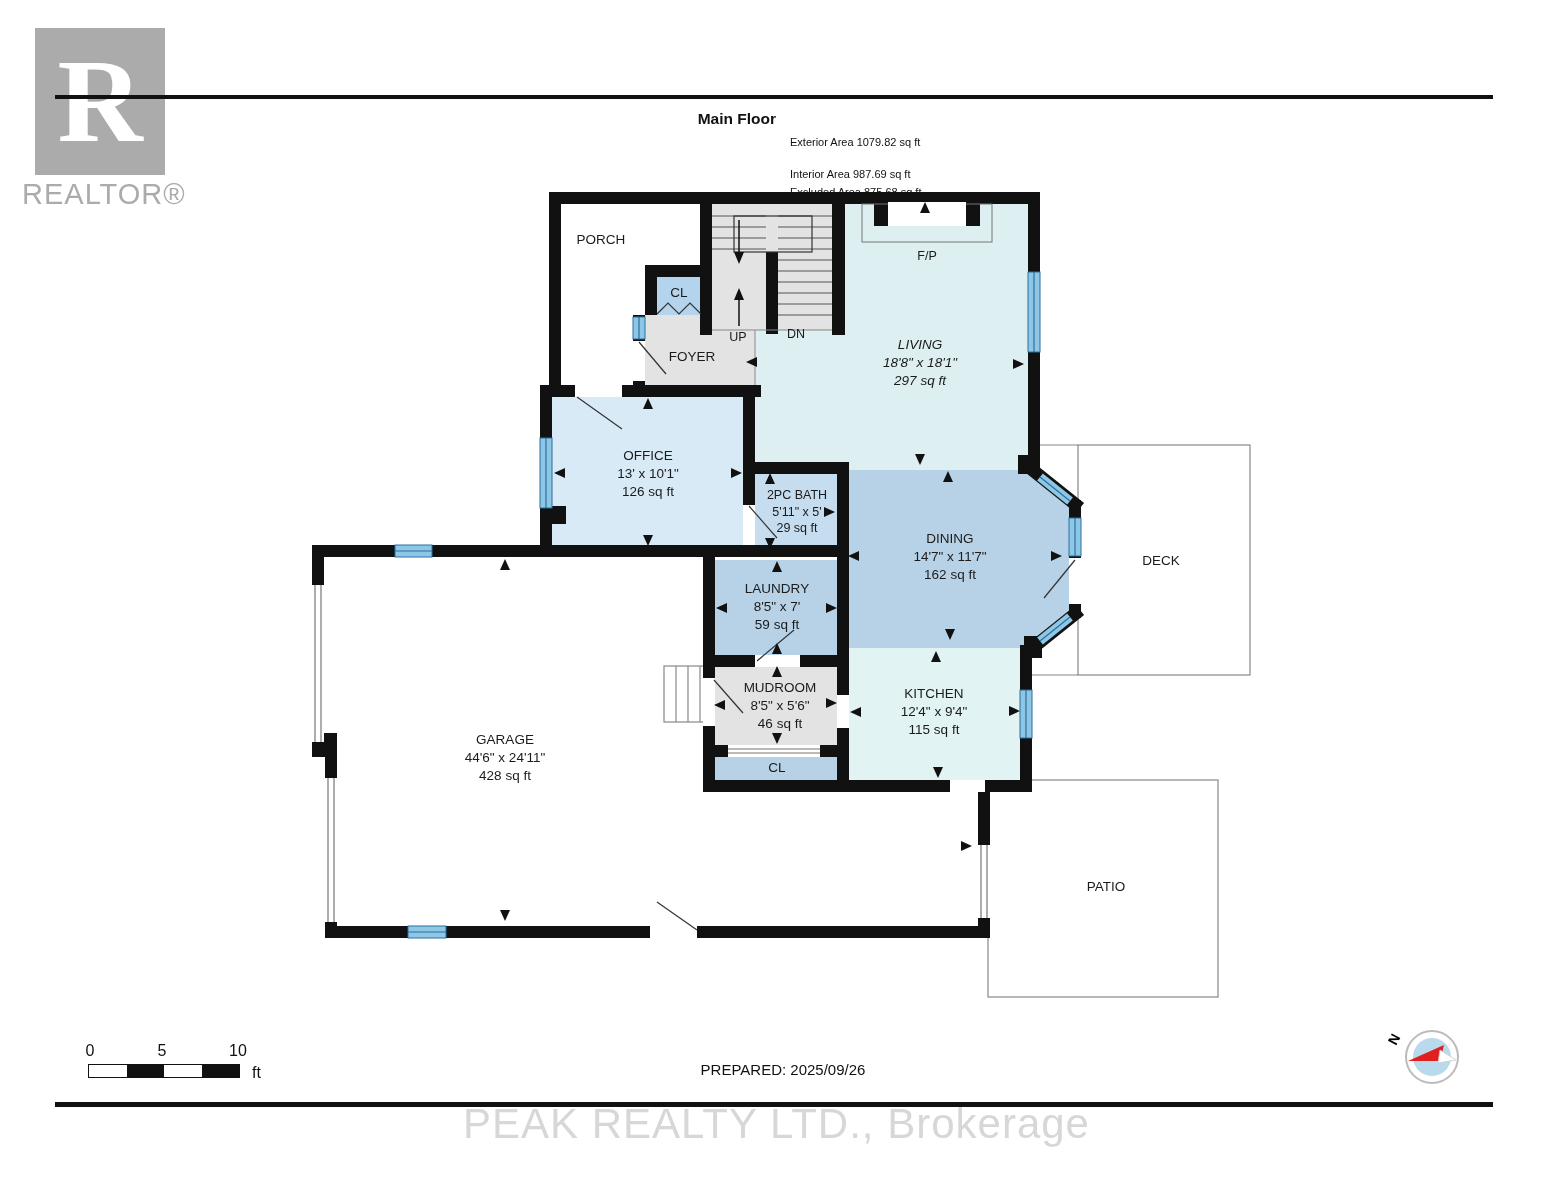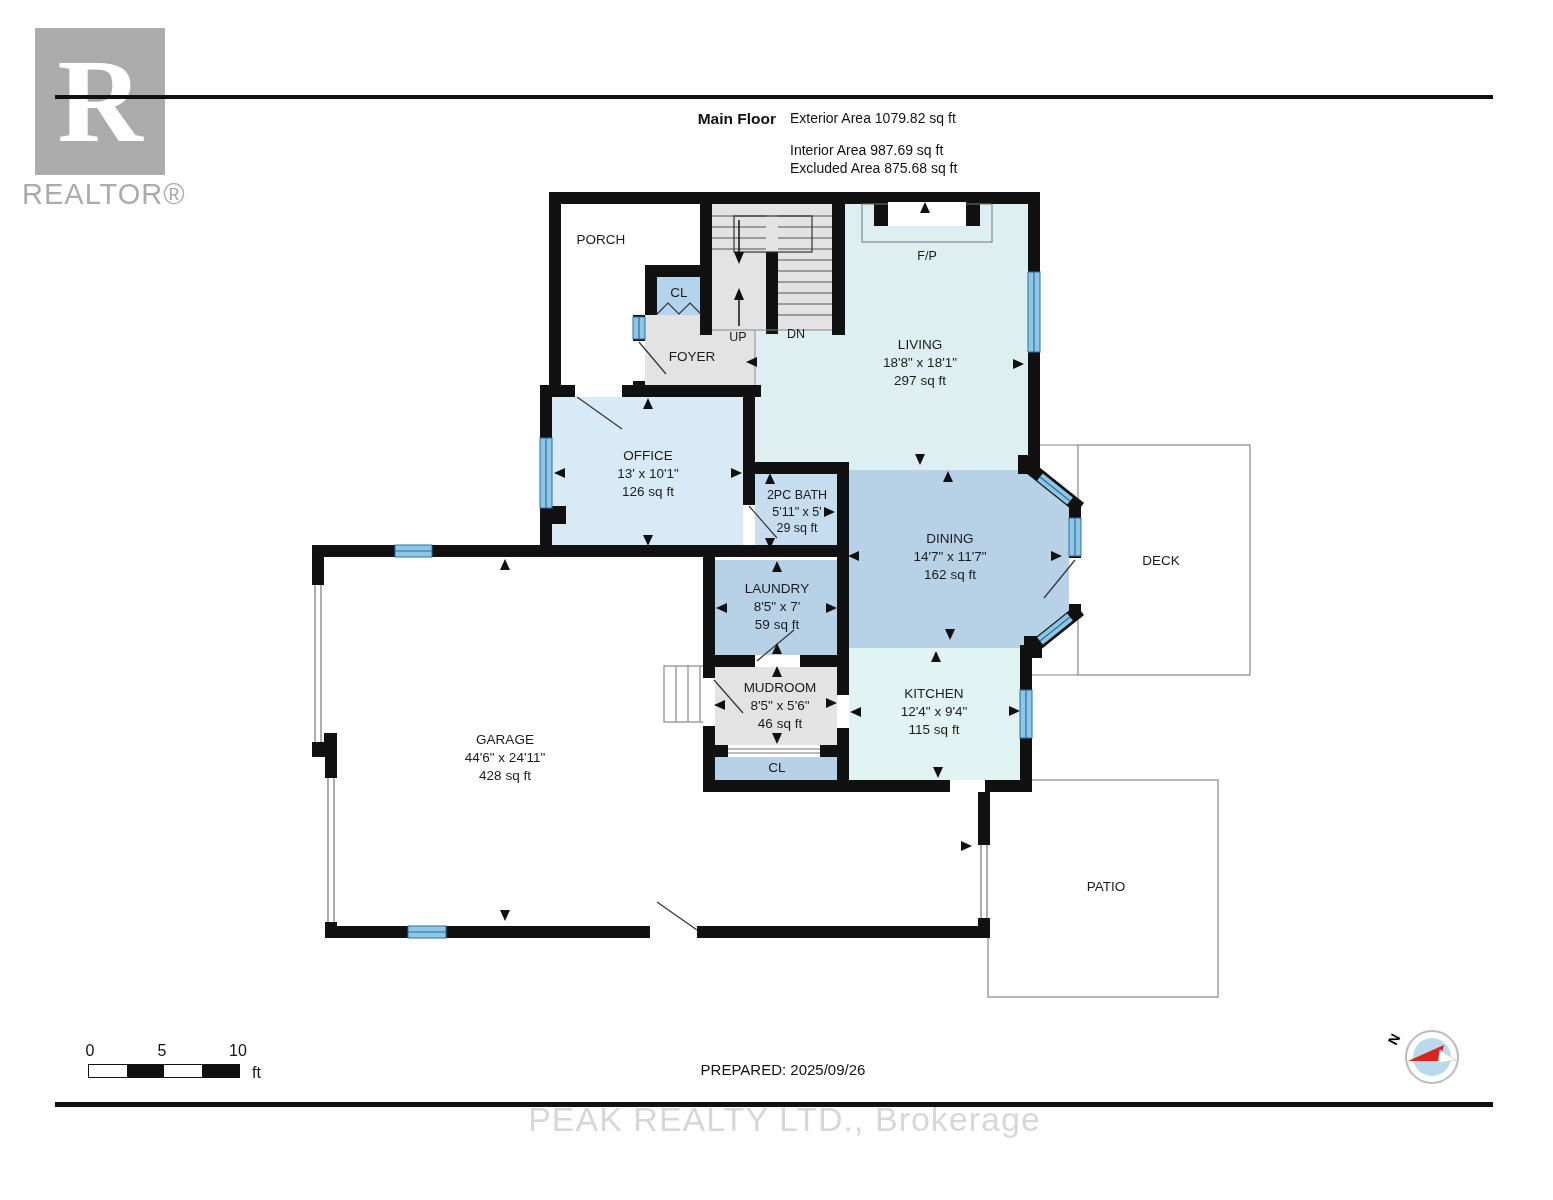--- a/index.html
+++ b/index.html
@@ -7,36 +7,36 @@
         font-family:"Liberation Sans",sans-serif;color:#111;}
   #plan-svg{position:absolute;left:0;top:0;z-index:1;}
   .lbl{position:absolute;transform:translate(-50%,-50%);text-align:center;
        font-size:13.5px;line-height:1.32;color:#1b1b1b;white-space:nowrap;z-index:2;}
   .lbl.small{font-size:12.5px;}
   .hline{position:absolute;background:#111;z-index:6;}
   .title{position:absolute;left:776px;top:55px;transform:translateX(-50%);
          font-size:28px;font-weight:bold;white-space:nowrap;z-index:5;}
   .floorlab{position:absolute;left:776px;top:110px;transform:translateX(-100%);
             font-size:15.5px;font-weight:bold;z-index:5;}
-  .arealine{position:absolute;left:790px;font-size:14px;z-index:5;}
+  .arealine{position:absolute;left:790px;font-size:11px;z-index:5;margin-top:26px;}
   .logo-box{position:absolute;left:35px;top:28px;width:130px;height:147px;background:#ababab;
             display:flex;align-items:center;justify-content:center;z-index:4;}
   .logo-box span{color:#fff;font-family:"Liberation Serif",serif;font-weight:bold;font-size:118px;line-height:1;}
   .logo-text{position:absolute;left:22px;top:178px;width:156px;text-align:center;color:#ababab;
              font-size:29px;letter-spacing:1px;z-index:4;}
   .scalebar{position:absolute;left:88px;top:1042px;z-index:5;}
   .scalebar .num{position:absolute;top:0;font-size:16px;transform:translateX(-50%);}
   .bar{position:absolute;left:0;top:22px;width:150px;height:12px;border:1px solid #111;display:flex;}
   .bar div{height:100%;}
   .bar .b0{width:37.5px;background:#fff;} .bar .b1{width:37.5px;background:#111;}
   .ftunit{position:absolute;left:160px;top:22px;font-size:16px;}
   .prepared{position:absolute;left:783px;top:1061px;transform:translateX(-50%);font-size:15px;z-index:5;}
   .disclaimer{position:absolute;left:65px;top:1113px;font-size:13.5px;color:#111;z-index:6;white-space:nowrap;}
   .watermark{position:absolute;left:50%;top:1100px;transform:translateX(-50%);
-             font-size:34px;color:#b7b7b7;opacity:.55;letter-spacing:1px;white-space:nowrap;z-index:3;margin-left:8px;}
+             font-size:42px;color:#b7b7b7;opacity:.55;letter-spacing:1px;white-space:nowrap;z-index:3;}
 </style>
 </head>
 <body>
 
 <div id="page">
 
   <svg id="plan-svg" width="1553" height="1200" viewBox="0 0 1553 1200">
 
     <g stroke="#888" fill="#ffffff" stroke-width="1.2">
       <rect x="1078" y="445" width="172" height="230"></rect>
@@ -246,21 +246,21 @@
   <div class="logo-box">
       <span>R</span>
     </div>
   <div class="logo-text">REALTOR®</div>
   <div class="hline" style="left:55px;top:95px;width:1438px;height:4px;"></div>
   <div class="floorlab">Main Floor</div>
   <div class="arealine" style="top:110px;">Exterior Area 1079.82 sq ft</div>
   <div class="arealine" style="top:142px;">Interior Area 987.69 sq ft</div>
   <div class="arealine" style="top:160px;">Excluded Area 875.68 sq ft</div>
 
-  <div class="lbl" style="left:920px;top:363px;">
+  <div class="lbl" style="left:920px;top:363px;font-style:italic;">
     <div>LIVING</div>
       <div>18'8" x 18'1"</div>
       <div>297 sq ft</div>
   </div>
   <div class="lbl" style="left:950px;top:557px;">
     <div>DINING</div>
       <div>14'7" x 11'7"</div>
       <div>162 sq ft</div>
   </div>
   <div class="lbl" style="left:934px;top:712px;">

